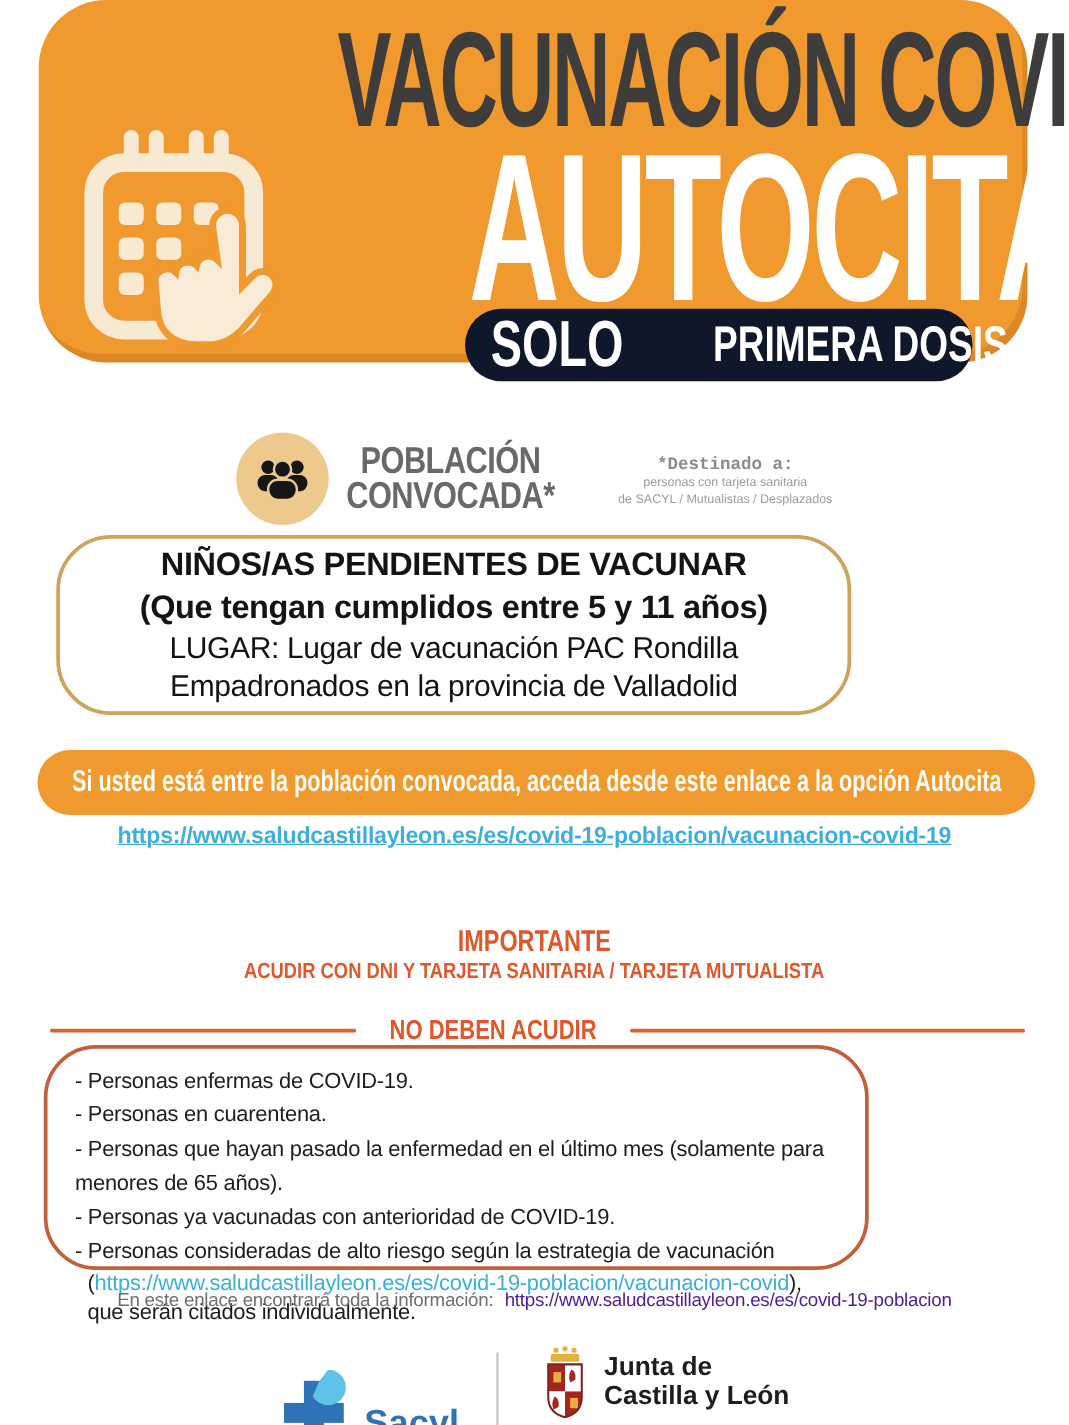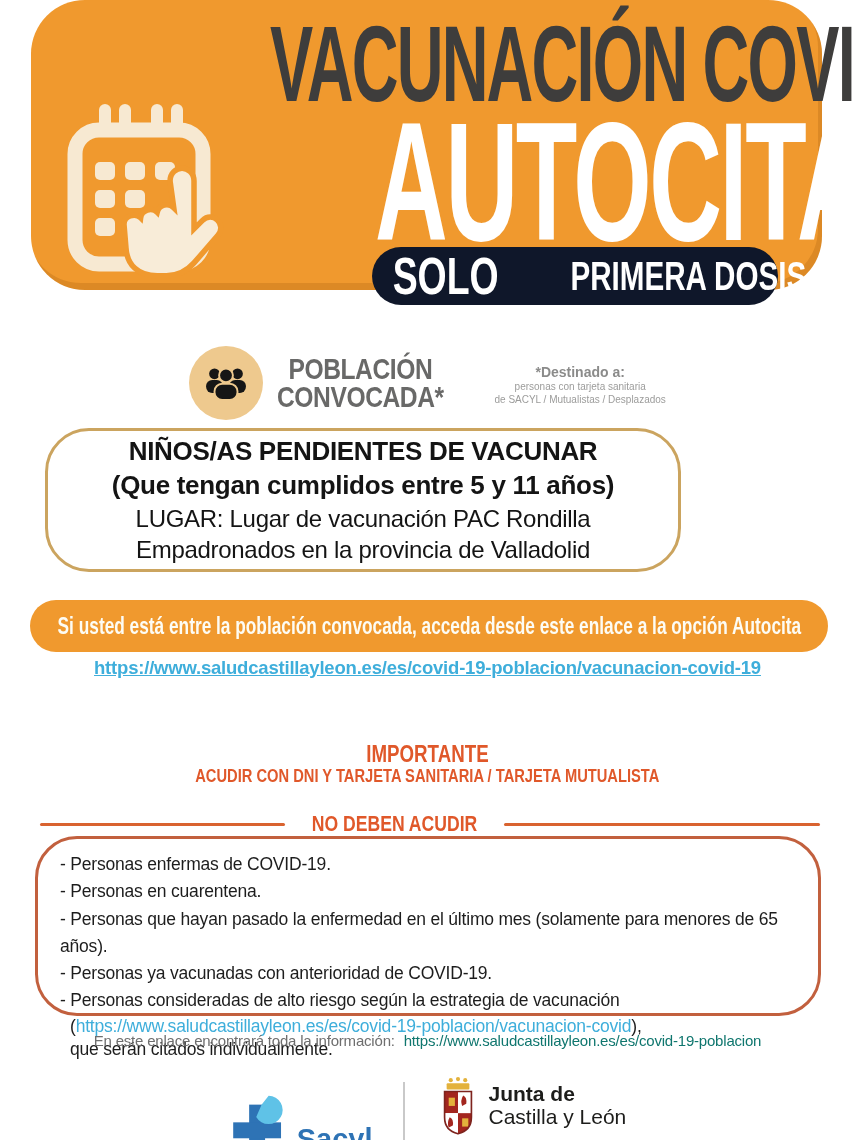--- a/index.html
+++ b/index.html
@@ -56,21 +56,21 @@
   .pob-circle {
     width:74px; height:74px; border-radius:50%; background:#EEC98E;
     display:flex; align-items:center; justify-content:center; flex:0 0 auto;
   }
   .pob-label { line-height:0.95; }
   .pob-label div {
     font-weight:700; font-size:30px; color:#696968; letter-spacing:-0.5px;
     transform:scaleX(0.82); transform-origin:left center; white-space:nowrap;
   }
   .pob-note { padding-top:4px; }
-  .pob-note .nt { font-weight:700; font-size:14px; color:#8B8B8A; }
+  .pob-note .nt { font-weight:700; font-size:14px; color:#8B8B8A;font-family:Liberation Mono, monospace; }
   .pob-note .nl { font-size:10px; color:#9C9C9B; line-height:1.3; }
 
   
   .target-box {
     position:absolute; left:45px; top:428px; width:636px; height:144px;
     border:3px solid #CBA45F; border-radius:44px;
     display:flex; flex-direction:column; align-items:center; justify-content:center;
     text-align:center; color:#141414;
   }
   .target-box .b1 { font-weight:700; font-size:26px; line-height:1.3; letter-spacing:-0.3px; }
@@ -111,44 +111,44 @@
   .rule.left { flex:0 0 245px; }
   .rule.right { flex:1; }
   .no-acudir-row .ttl {
     display:inline-block; font-weight:700; font-size:22px; color:#E0582A;
     transform:scaleX(0.8); transform-origin:center; white-space:nowrap;
     margin:0 6px;
   }
 
   
   .list-box {
-    position:absolute; left:35px; top:836px; width:786px; height:180px;
+    position:absolute; left:35px; top:836px; width:660px; height:180px;
     border:3px solid #C2603E; border-radius:42px;
     padding:12px 24px 0 22px; color:#1D1D1D;
   }
   .list-box .li { font-size:17.5px; line-height:1.56; letter-spacing:-0.2px; }
   .list-box .li-cont { font-size:17.5px; line-height:1.32; letter-spacing:-0.2px; padding-left:10px; }
   .inline-link { color:#3EAEDB; text-decoration:none; cursor:pointer; }
 
   
   .info-row { position:absolute; top:1032px; left:0; width:100%; text-align:center;
     font-size:15px; color:#6E6E6E; letter-spacing:-0.2px; }
-  .info-row a { color:#0f766e; text-decoration:none; cursor:pointer; margin-left:5px; }
+  .info-row a { color:#4c1d95; text-decoration:none; cursor:pointer; margin-left:5px; }
 
   .logos {
     position:absolute; top:1076px; left:0; width:100%;
     display:flex; justify-content:center; align-items:flex-start; gap:0;
   }
   .sacyl-group { display:flex; align-items:flex-end; gap:10px; padding-top:18px; }
   .sacyl-name { font-weight:700; font-size:29px; color:#2E73B5; line-height:1; padding-bottom:2px; }
   .logo-divider { width:2px; height:58px; background:#C9C9C9; margin:6px 30px 0 30px; }
   .junta-group { display:flex; align-items:flex-end; gap:8px; }
   .junta-text { display:flex; flex-direction:column; line-height:1.1; padding-bottom:12px; }
   .junta-text .j1 { font-weight:700; font-size:21px; color:#1D1D1B; }
-  .junta-text .j2 { font-weight:400; font-size:21px; color:#1D1D1B; }
+  .junta-text .j2 { font-weight:700; font-size:21px; color:#1D1D1B; }
 </style>
 </head>
 <body>
 
 <div class="page">
 
   <div class="banner">
     <div class="banner-title">
       <span>VACUNACIÓN COVID-19</span>
     </div>

